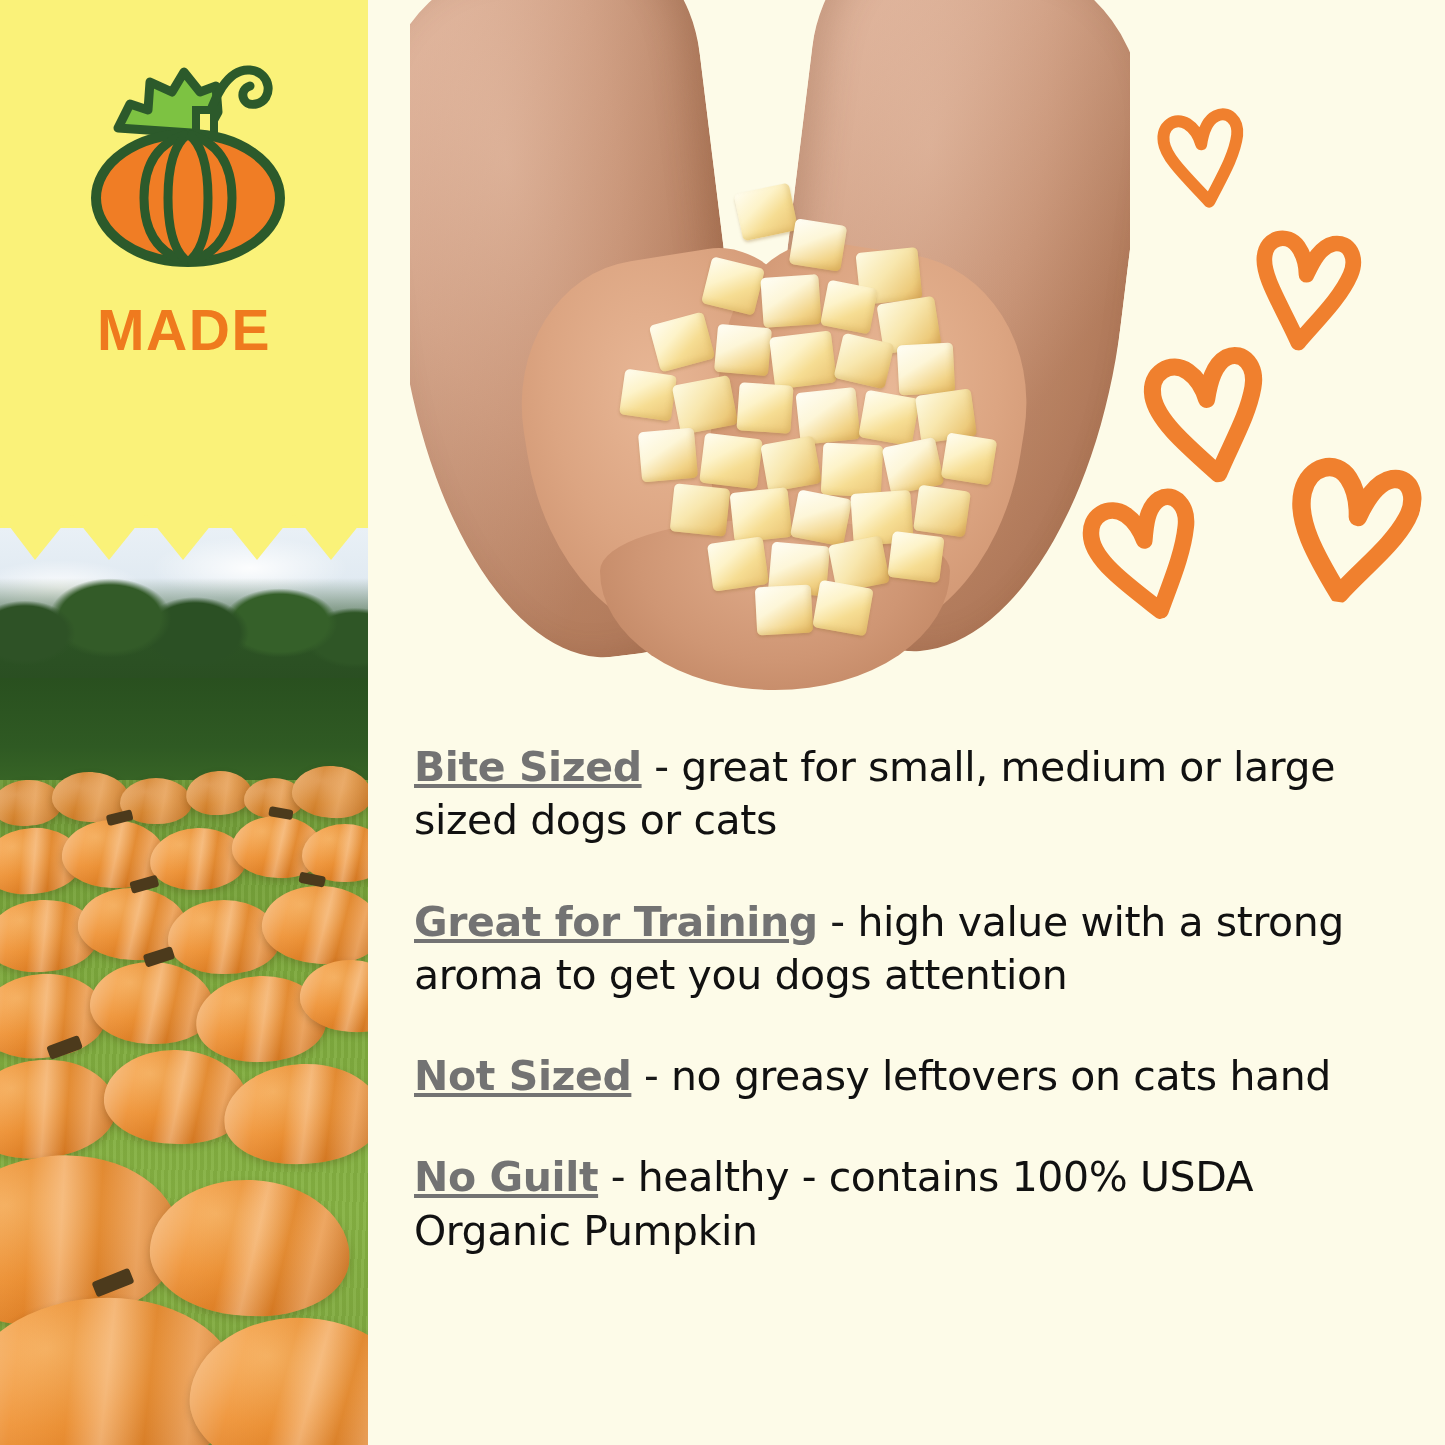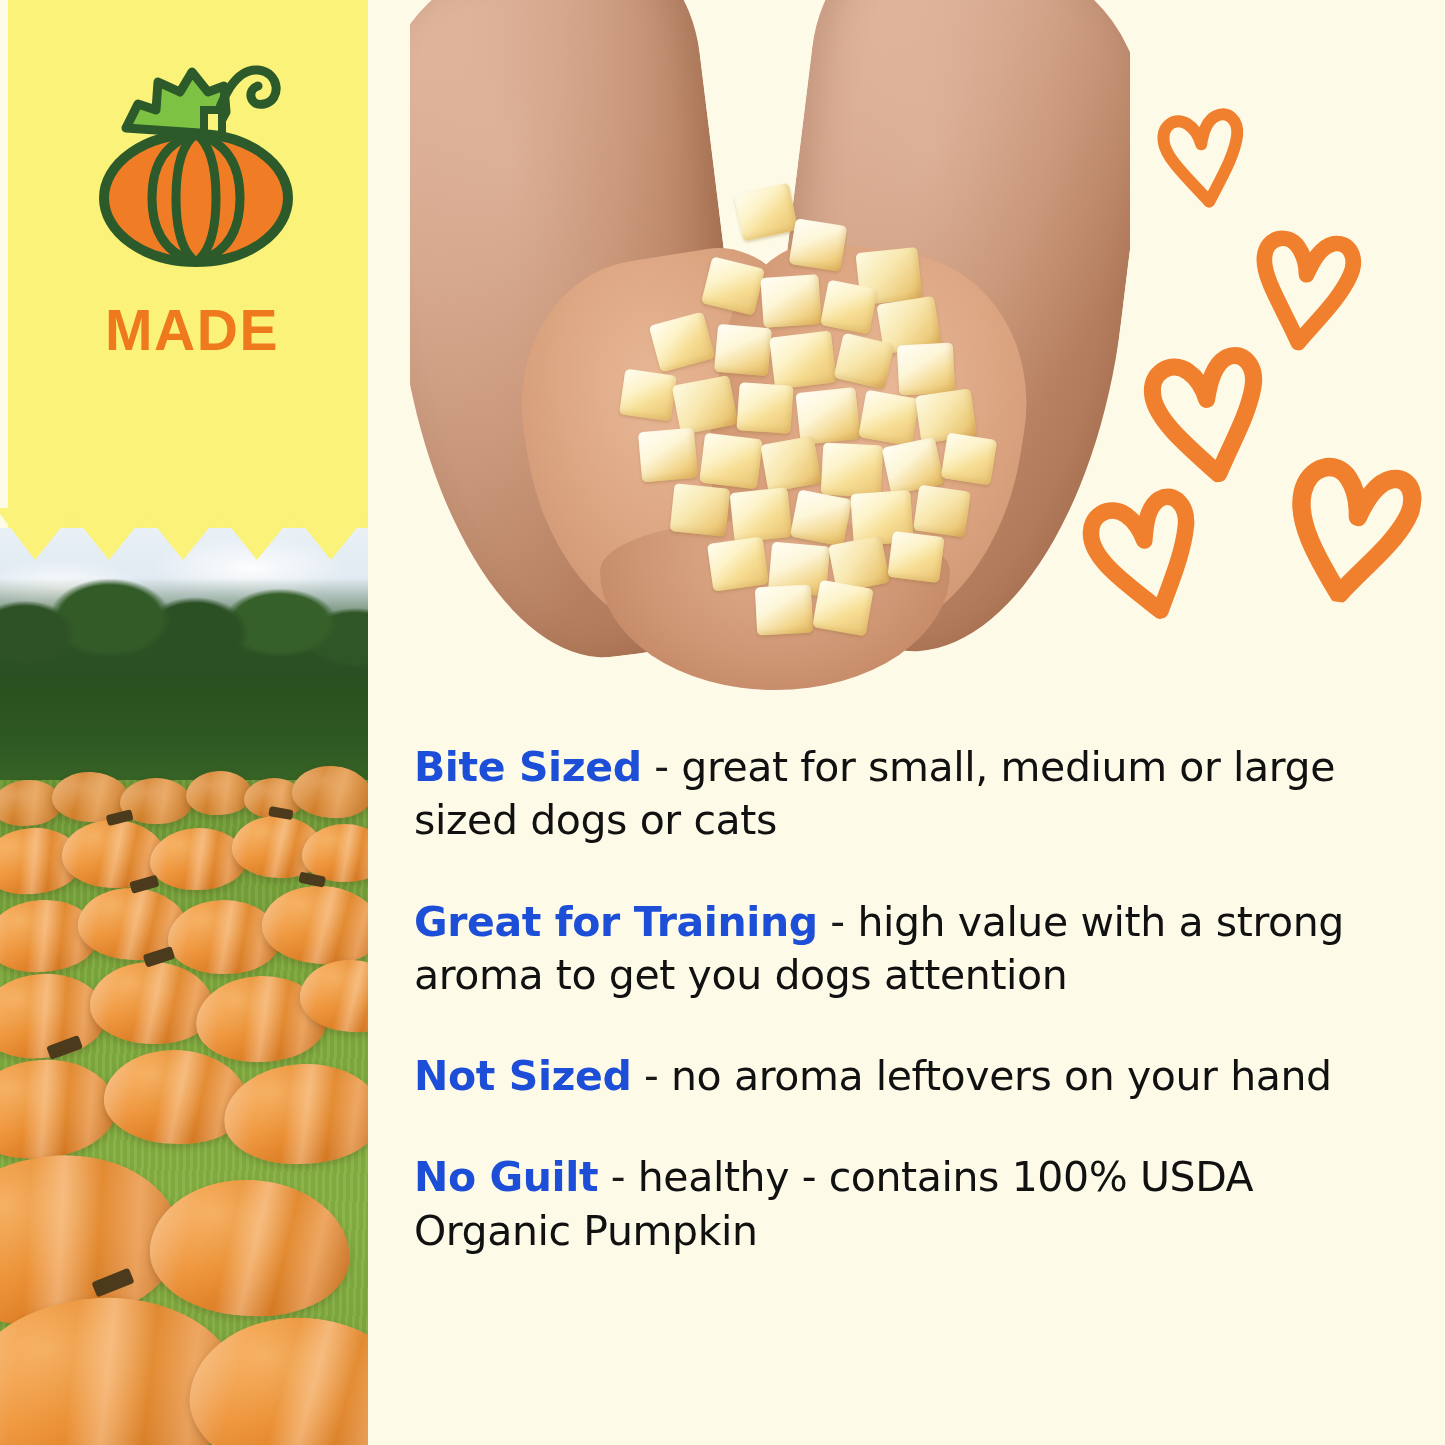--- a/index.html
+++ b/index.html
@@ -26,21 +26,21 @@
   .left-col {
     position: absolute;
     left: 0;
     top: 0;
     width: 368px;
     height: 1445px;
     overflow: hidden;
   }
   .badge-panel {
     position: absolute;
-    left: 8px;
+    left: 0;
     top: 0;
     width: 368px;
     height: 560px;
     background: #faf279;
     overflow: hidden;
   }
   .pumpkin-icon {
     position: absolute;
     left: 88px;
     top: 52px;
@@ -217,21 +217,21 @@
   }
   .feature {
     font-family: "DejaVu Sans", "Liberation Sans", sans-serif;
     font-size: 41px;
     line-height: 1.30;
     color: #111111;
     margin-bottom: 48px;
     letter-spacing: -0.4px;
   }
   .feature:last-child { margin-bottom: 7px; }
-  .feature b { font-weight: bold; color: #1d4ed8; }
+  .feature b { font-weight: bold; color: #737373; text-decoration: underline; }
   .feature .dash { color: #1a1a1a; }
 </style>
 </head>
 <body>
 
 <div class="poster">
 
   <div class="left-col">
 
     <div class="badge-panel">
@@ -369,18 +369,18 @@
       <path d="M48 107 C26 80 8 56 10 34 C12 13 32 6 43 19 C50 27 53 38 54 47 C58 34 64 19 76 15 C90 11 97 27 91 43 C83 65 62 86 48 107 Z" fill="none" stroke="#F0802E" stroke-width="14" stroke-linejoin="round" stroke-linecap="round"></path>
     </svg>
   </div>
 
   <div class="features">
 
     <p class="feature"><b>Bite Sized</b><span class="dash"> - </span><span>great for small, medium or large sized dogs or cats</span></p>
 
     <p class="feature"><b>Great for Training</b><span class="dash"> - </span><span>high value with a strong aroma to get you dogs attention</span></p>
 
-    <p class="feature"><b>Not Sized</b><span class="dash"> - </span><span>no aroma leftovers on your hand</span></p>
+    <p class="feature"><b>Not Sized</b><span class="dash"> - </span><span>no greasy leftovers on cats hand</span></p>
 
     <p class="feature"><b>No Guilt</b><span class="dash"> - </span><span>healthy - contains 100% USDA Organic Pumpkin</span></p>
   </div>
 
 </div>
 
 </body></html>

